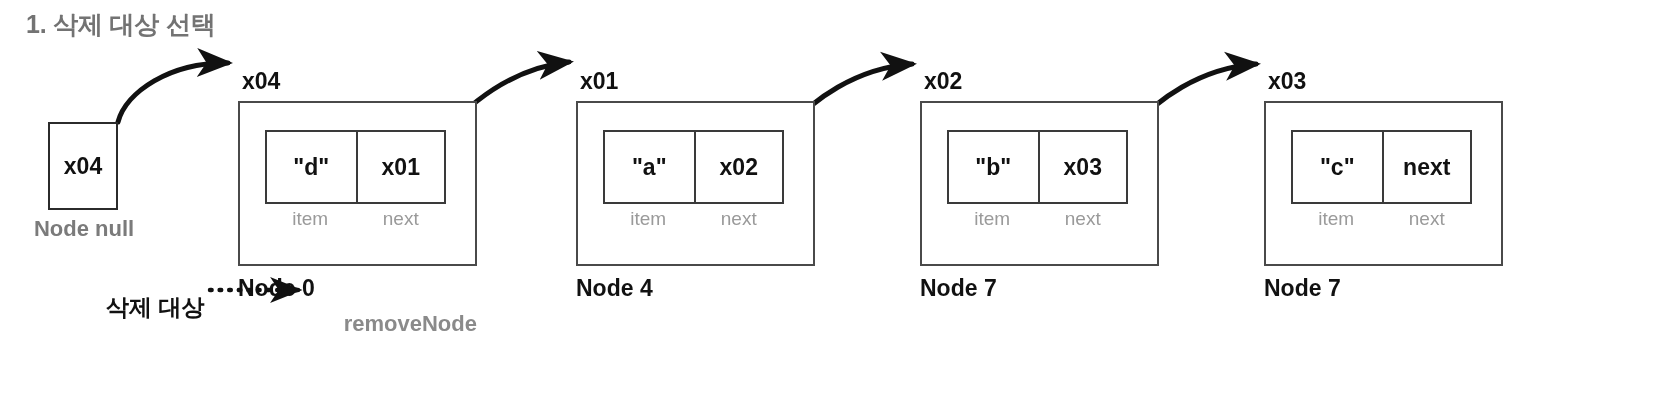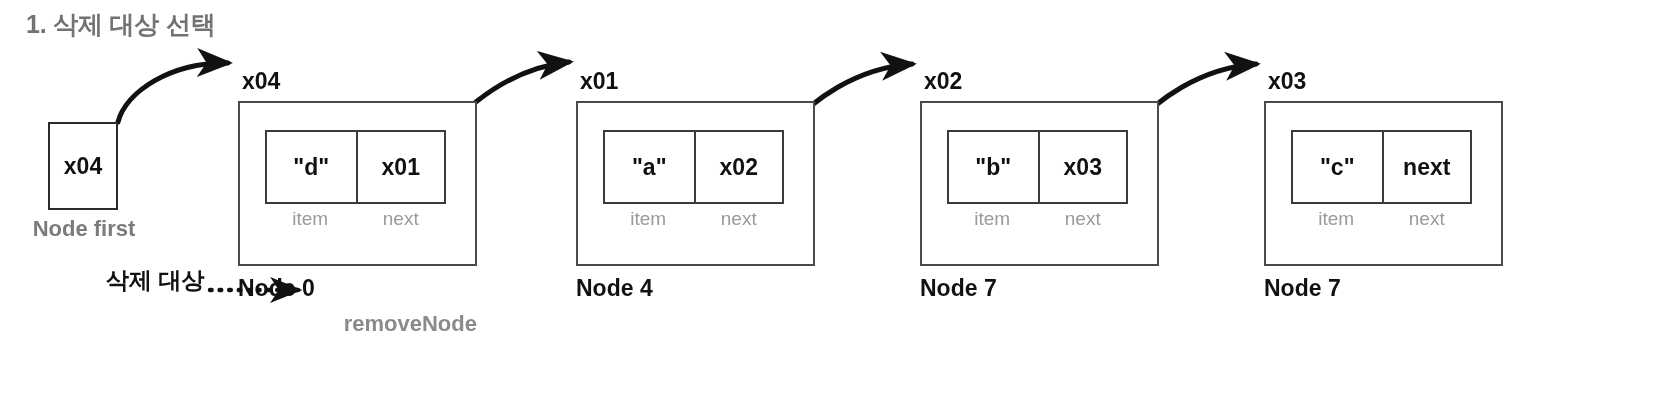--- a/index.html
+++ b/index.html
@@ -151,21 +151,21 @@
     font-size: 22px;
     font-weight: bold;
     color: #8a8a8a;
     white-space: nowrap;
   }
 
   
   #target-label {
     position: absolute;
     left: 106px;
-    top: 265px;
+    top: 292px;
     font-size: 23px;
     font-weight: bold;
     color: #111111;
     white-space: nowrap;
   }
 </style>
 </head>
 <body>
 
 <div id="stage">
@@ -189,21 +189,21 @@
     <path d="M786,130 C812,100 856,68 912,64" fill="none" stroke="#111111" stroke-width="5" stroke-linecap="round" marker-end="url(#ah)"></path>
 
     <path d="M1130,130 C1156,100 1200,68 1256,64" fill="none" stroke="#111111" stroke-width="5" stroke-linecap="round" marker-end="url(#ah)"></path>
 
     <path d="M210,290 L298,290" fill="none" stroke="#111111" stroke-width="4.5" stroke-linecap="round" stroke-dasharray="1.6 8" marker-end="url(#ah-dot)"></path>
   </svg>
 
   <div id="first-box">
     <span class="val">x04</span>
   </div>
-  <div id="first-caption">Node first</div>
+  <div id="first-caption">Node null</div>
 
   <div id="target-label">삭제 대상</div>
 
   <div class="node-group" style="left:238px">
     <div class="addr-label">x04</div>
     <div class="node-outer"></div>
     <div class="node-inner">
       <div class="cell item-cell">"d"</div>
       <div class="cell next-cell">x01</div>
     </div>

